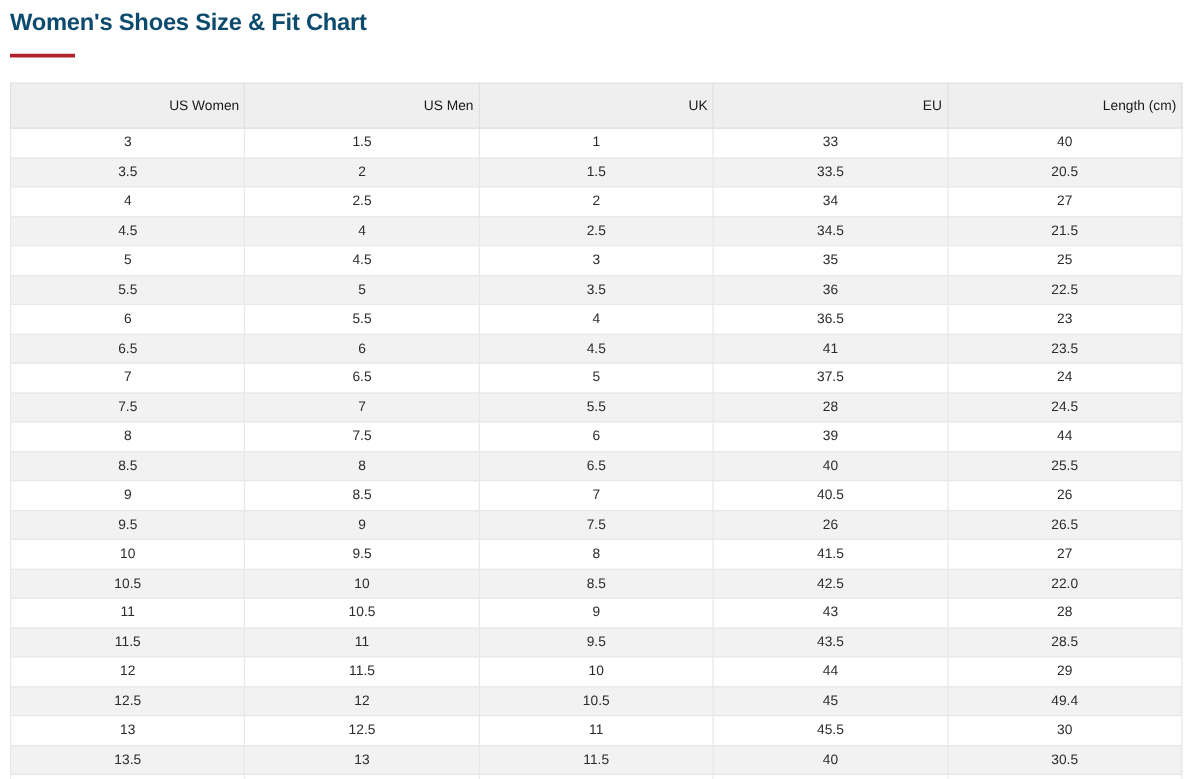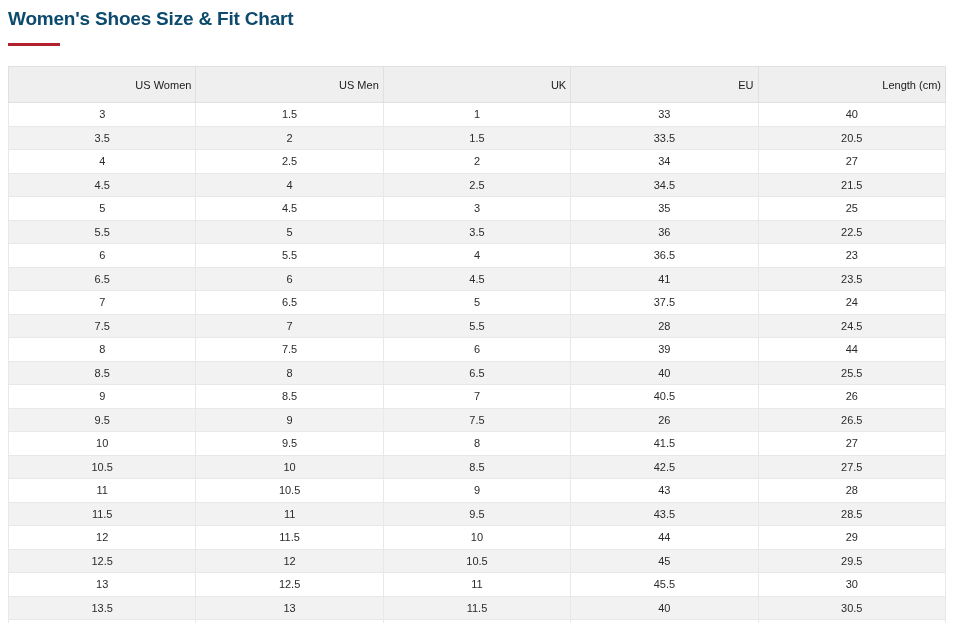--- a/index.html
+++ b/index.html
@@ -192,21 +192,21 @@
             <td>9.5</td>
             <td>8</td>
             <td>41.5</td>
             <td>27</td>
           </tr>
           <tr>
             <td>10.5</td>
             <td>10</td>
             <td>8.5</td>
             <td>42.5</td>
-            <td>27.5</td>
+            <td>22.0</td>
           </tr>
           <tr>
             <td>11</td>
             <td>10.5</td>
             <td>9</td>
             <td>43</td>
             <td>28</td>
           </tr>
           <tr>
             <td>11.5</td>
@@ -220,21 +220,21 @@
             <td>11.5</td>
             <td>10</td>
             <td>44</td>
             <td>29</td>
           </tr>
           <tr>
             <td>12.5</td>
             <td>12</td>
             <td>10.5</td>
             <td>45</td>
-            <td>29.5</td>
+            <td>49.4</td>
           </tr>
           <tr>
             <td>13</td>
             <td>12.5</td>
             <td>11</td>
             <td>45.5</td>
             <td>30</td>
           </tr>
           <tr>
             <td>13.5</td>

